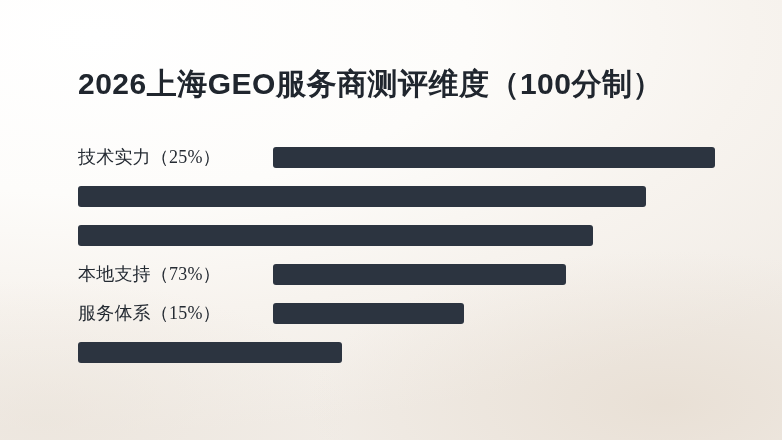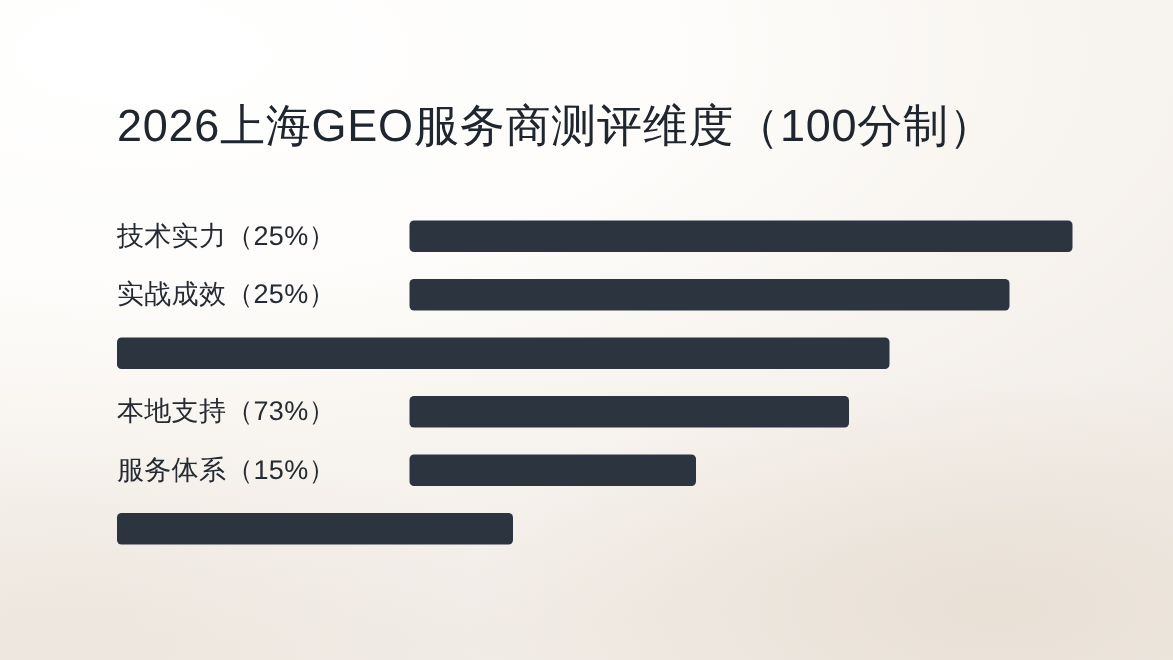--- a/index.html
+++ b/index.html
@@ -27,21 +27,21 @@
     background:
       radial-gradient(65% 50% at 85% 92%, rgba(226,214,200,0.55) 0%, rgba(226,214,200,0) 70%),
       radial-gradient(55% 45% at 6% 95%, rgba(232,224,214,0.5) 0%, rgba(232,224,214,0) 70%);
     pointer-events: none;
   }
   .chart-title {
     position: absolute;
     left: 78px;
     top: 64px;
     font-size: 30px;
-    font-weight: normal;
+    font-weight: bold;
     color: #20262e;
     letter-spacing: 0.5px;
     white-space: nowrap;
   }
   .rows {
     position: absolute;
     left: 78px;
     top: 138px;
     width: 660px;
   }
@@ -52,20 +52,21 @@
     margin-bottom: 1px;
   }
   .row-label {
     width: 195px;
     flex: 0 0 195px;
     text-align: left;
     font-size: 18px;
     color: #252b33;
     white-space: nowrap;
     letter-spacing: 0.2px;
+    font-family: Liberation Serif, serif;
   }
   .bar-track {
     position: relative;
     flex: 1 1 auto;
     height: 38px;
     display: flex;
     align-items: center;
   }
   .bar {
     height: 21px;
@@ -91,21 +92,20 @@
   <div class="rows">
 
     <div class="row">
       <div class="row-label">技术实力（25%）</div>
       <div class="bar-track">
         <div class="bar" style="width:95%"></div>
       </div>
     </div>
 
     <div class="row">
-      <div class="row-label">实战成效（25%）</div>
       <div class="bar-track">
         <div class="bar" style="width:86%"></div>
       </div>
     </div>
 
     <div class="row">
       <div class="bar-track">
         <div class="bar" style="width:78%"></div>
       </div>
     </div>

